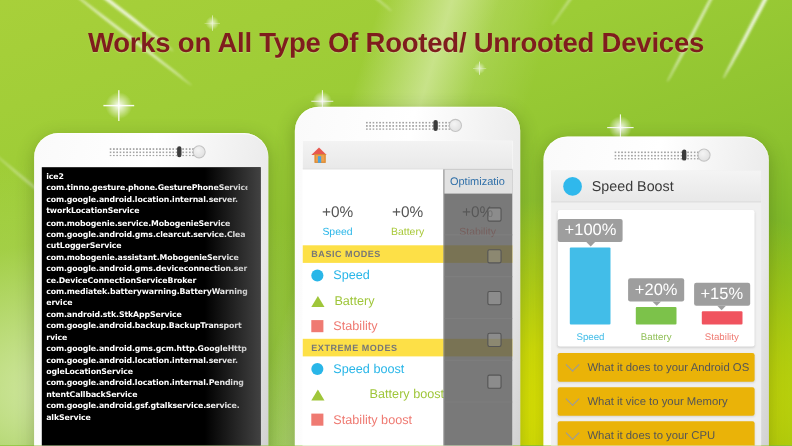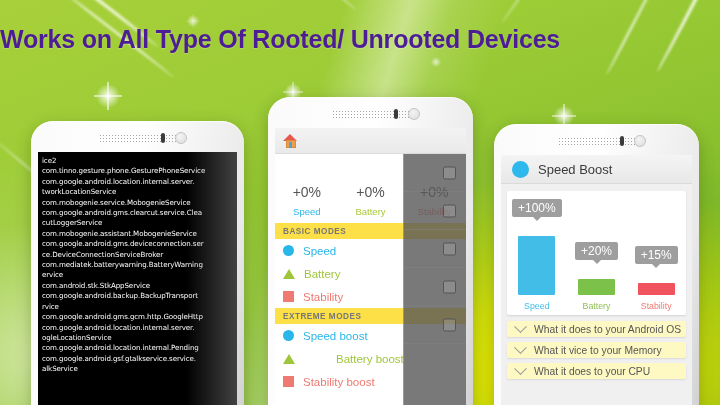--- a/index.html
+++ b/index.html
@@ -46,23 +46,23 @@
   }
   .sp1 { left:94px; top:82px; width:28px; height:28px; }
   .sp2 { left:283px; top:82px; width:20px; height:20px; }
   .sp3 { left:552px; top:104px; width:24px; height:24px; }
   .sp4 { left:186px; top:14px; width:14px; height:14px; opacity:.8;}
   .sp5 { left:430px; top:56px; width:12px; height:12px; opacity:.7;}
 
   
   #headline {
     position:absolute; top:25px; left:0; width:100%;
-    text-align:left;
+    text-align:center;
     font-size:25px; font-weight:bold;
-    color:#4c1d95; letter-spacing:-0.2px;
+    color:#7f1d1d; letter-spacing:-0.2px;
     text-shadow:0 1px 1px rgba(255,255,255,0.25);
     z-index:5;
   }
 
   
   .phone {
     position:absolute;
     background:linear-gradient(100deg, #fafafa 0%, #ffffff 42%, #e9e9e9 86%, #cfcfcf 100%);
     border-radius:22px 22px 8px 8px;
     box-shadow:0 5px 16px rgba(40,60,10,0.30), 0 1px 0 rgba(255,255,255,0.7) inset;
@@ -86,21 +86,21 @@
     border-radius:50%; border:1px solid #c3c3c3;
     background:radial-gradient(circle at 40% 35%, #f4f4f4, #dcdcdc);
   }
   .screen { position:relative; overflow:hidden; background:#fff; }
 
   
   #phone-left { left:31px; top:121px; width:213px; height:300px; }
   #phone-left .screen { height:269px; background:#000; }
   .term {
     color:#fff; font-family:"DejaVu Sans", sans-serif;
-    font-size:7.1px; font-weight:normal; line-height:10.4px;
+    font-size:7.1px; font-weight:bold; line-height:10.4px;
     padding:4px 12px 0 4px; white-space:nowrap; letter-spacing:-0.1px;
   }
   .term div { overflow:hidden; }
   .term-glow {
     position:absolute; right:0; top:0; width:34%; height:100%;
     background:linear-gradient(to left, rgba(120,120,120,0.55), rgba(0,0,0,0) 75%);
     pointer-events:none;
   }
 
   
@@ -166,34 +166,34 @@
   .rbar .ttl { font-size:13px; color:#3b3b3b; }
   .chart-card {
     background:#fff; margin:7px 6px 6px 6px; border-radius:2px;
     box-shadow:0 1px 2px rgba(0,0,0,0.12);
     height:124px; position:relative;
   }
   .plot { position:absolute; left:0; right:0; top:8px; bottom:20px; display:flex; align-items:flex-end; }
   .col { flex:1; display:flex; flex-direction:column; align-items:center; justify-content:flex-end; height:100%; position:relative; }
   .bar { width:62%; border-radius:1px; }
   .tip {
-    position:relative; background:#9e9e9e; color:#fff; font-size:12px;
-    padding:1.5px 6px 2px 6px; border-radius:2px; margin-bottom:19px; white-space:nowrap;
+    position:relative; background:#9e9e9e; color:#fff; font-size:15px;
+    padding:1.5px 6px 2px 6px; border-radius:2px; margin-bottom:5px; white-space:nowrap;
   }
   .tip:after {
     content:""; position:absolute; left:50%; top:100%; transform:translateX(-50%);
     border-left:4px solid transparent; border-right:4px solid transparent;
     border-top:4px solid #9e9e9e;
   }
   .axis-lbl { position:absolute; bottom:4px; left:0; right:0; display:flex; }
   .axis-lbl span { flex:1; text-align:center; font-size:8.8px; }
   .acc-row {
-    background:#fef9c3; margin:0 6px 5px 6px; border-radius:2px;
+    background:#eab308; margin:0 6px 5px 6px; border-radius:2px;
     box-shadow:0 1px 2px rgba(0,0,0,0.10);
-    height:16px; display:flex; align-items:center; gap:9px; padding-left:9px;
+    height:26px; display:flex; align-items:center; gap:9px; padding-left:9px;
     font-size:10.3px; color:#555;
   }
   .chev {
     width:9px; height:9px; border-right:1.8px solid #9b9b9b; border-bottom:1.8px solid #9b9b9b;
     transform:rotate(45deg) translate(-2px,-2px); flex:none;
   }
 </style>
 </head>
 <body>
 
@@ -236,20 +236,21 @@
         <div>ce.DeviceConnectionServiceBroker</div>
         <div>com.mediatek.batterywarning.BatteryWarning</div>
         <div>ervice</div>
         <div>com.android.stk.StkAppService</div>
         <div>com.google.android.backup.BackupTransport</div>
         <div>rvice</div>
         <div>com.google.android.gms.gcm.http.GoogleHttp</div>
         <div>com.google.android.location.internal.server.</div>
         <div>ogleLocationService</div>
         <div>com.google.android.location.internal.Pending</div>
+        <div>ntentCallbackService</div>
         <div>com.google.android.gsf.gtalkservice.service.</div>
         <div>alkService</div>
       </div>
     <div class="term-glow"></div>
   </div>
 </div>
 
 <div class="phone" id="phone-mid">
   <div class="bezel-top">
     <div class="grille"></div>
@@ -305,20 +306,21 @@
           <span class="ic-tri" style="border-bottom-color: rgb(159, 198, 58);"></span>
           <span style="color: rgb(159, 198, 58); padding-left: 32px;">Battery boost</span>
         </div>
         <div class="mode-row">
           <span class="ic-sq" style="background: rgb(239, 122, 114);"></span>
           <span style="color: rgb(239, 122, 114);">Stability boost</span>
         </div>
       </div>
 
     <div class="overlay-panel">
+      <div class="overlay-title">Optimizatio</div>
       <div id="ov-rows">
           <div class="ov-row">
             <span class="ov-check"></span>
           </div>
           <div class="ov-row">
             <span class="ov-check"></span>
           </div>
           <div class="ov-row">
             <span class="ov-check"></span>
           </div>

